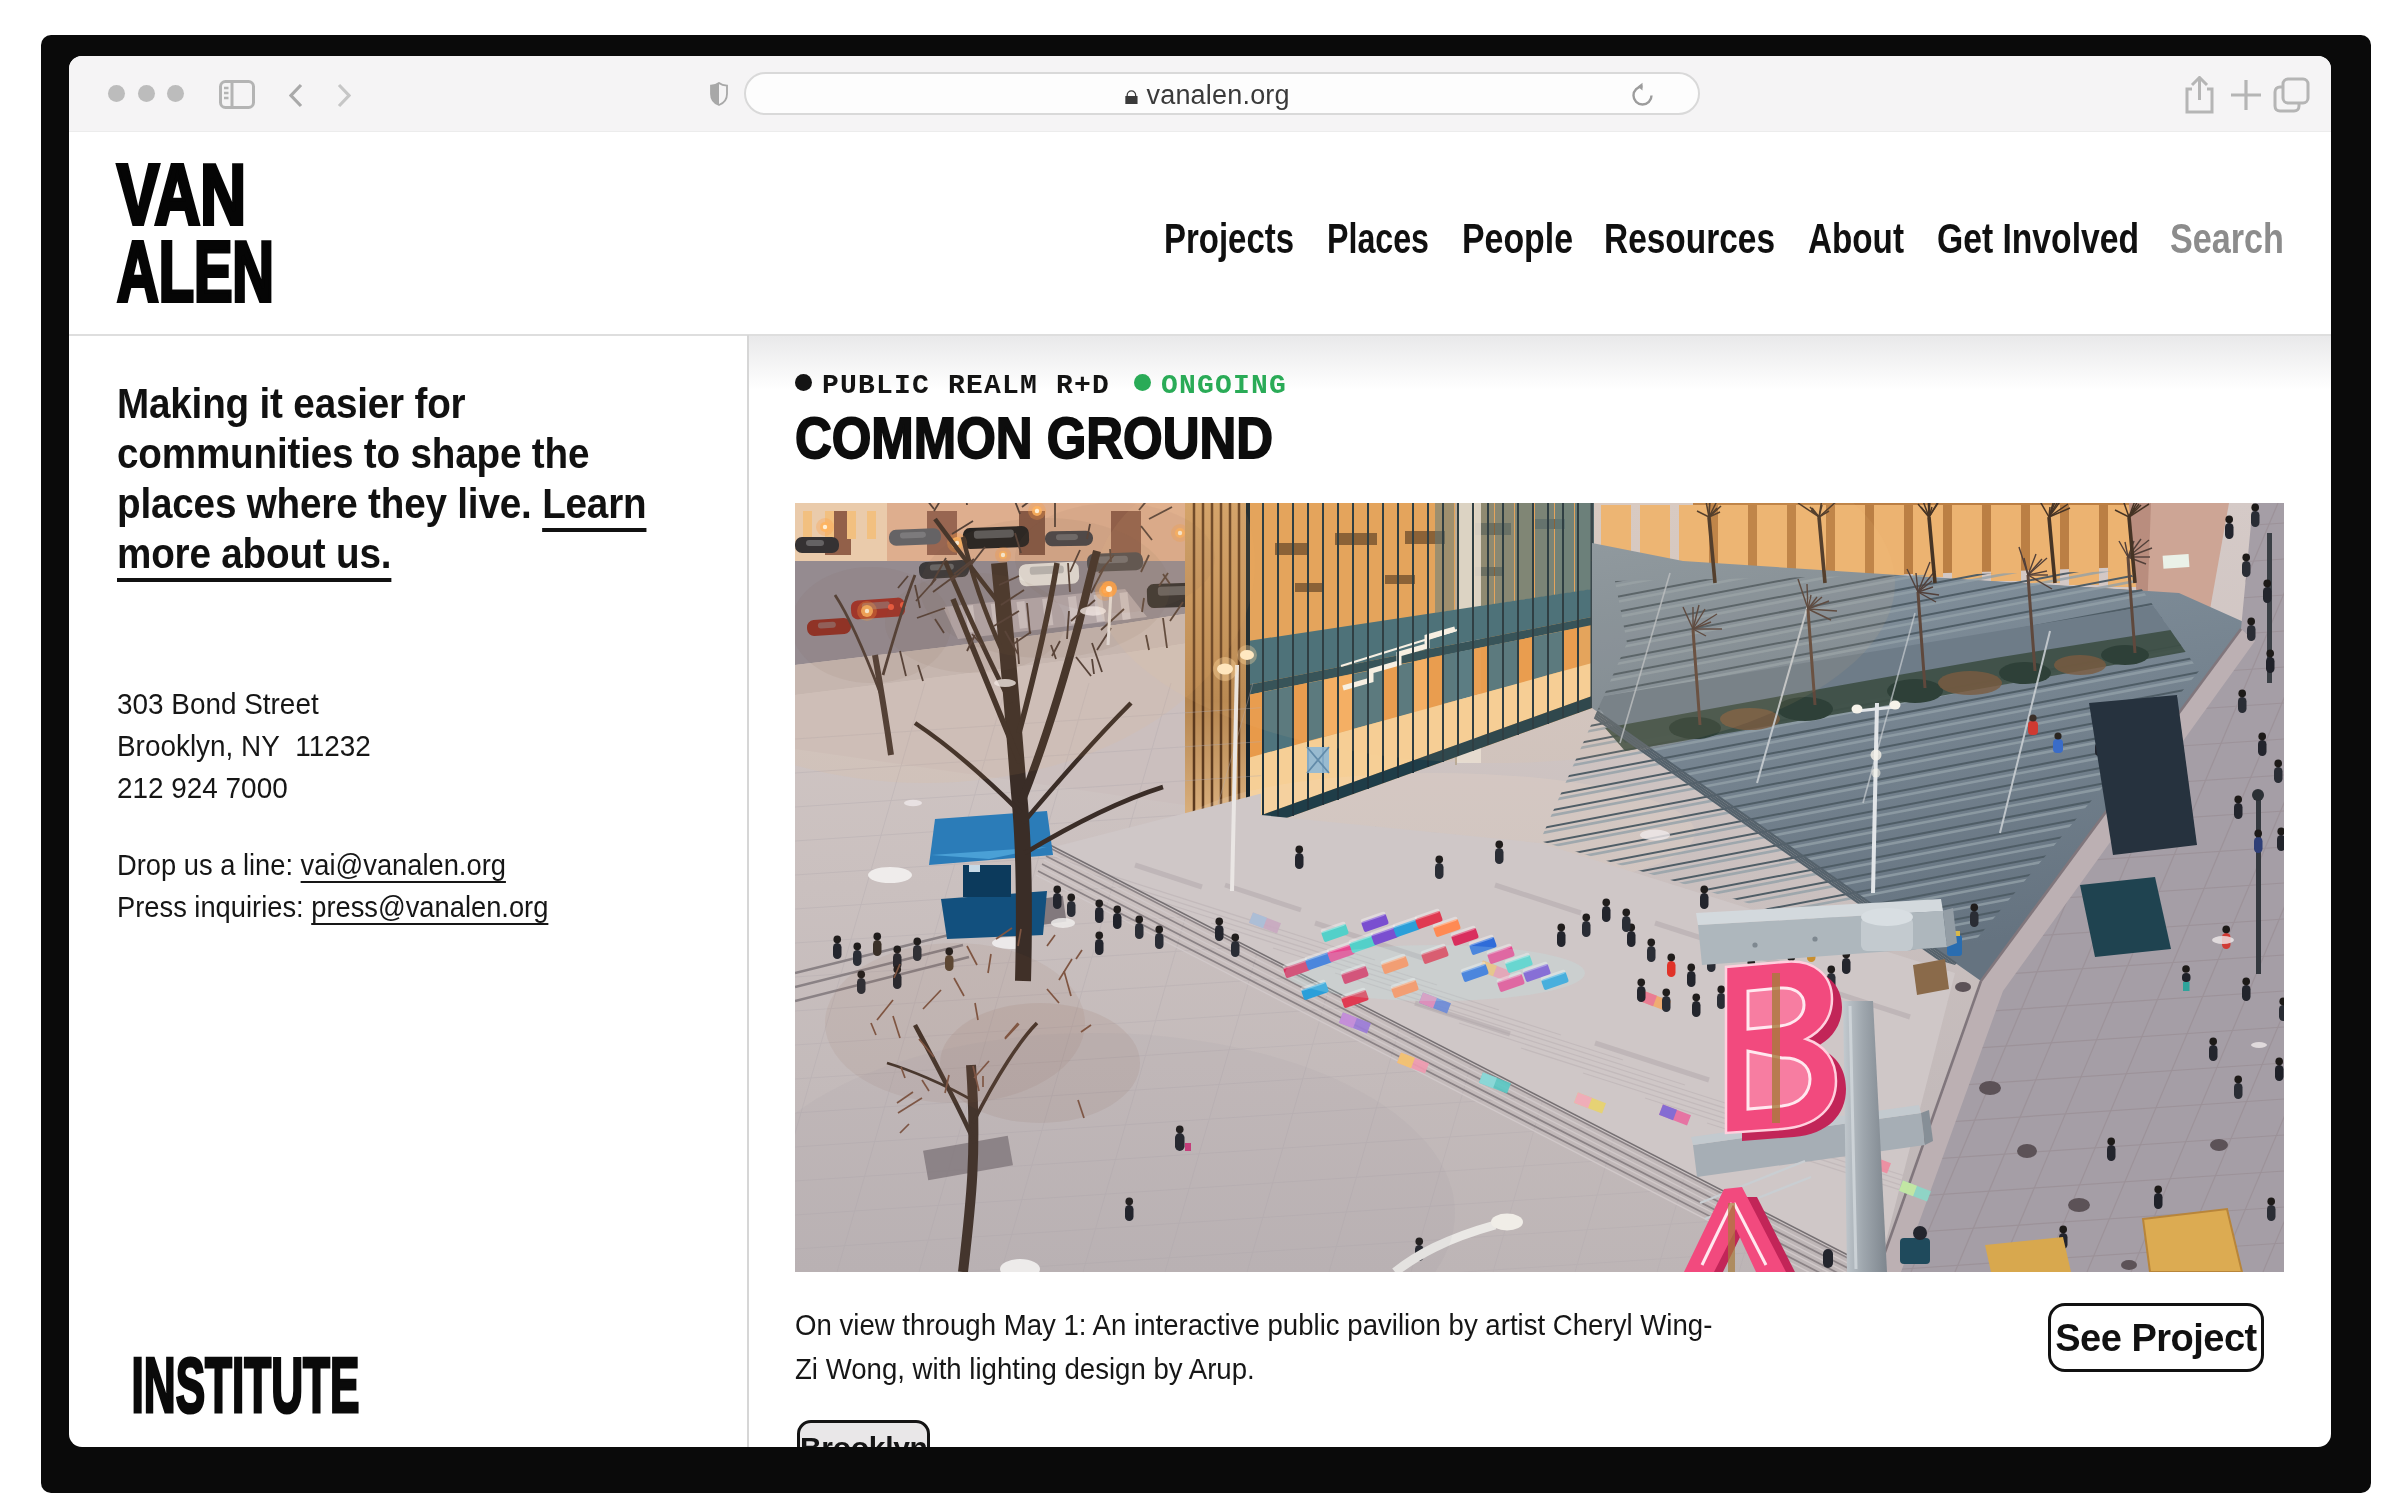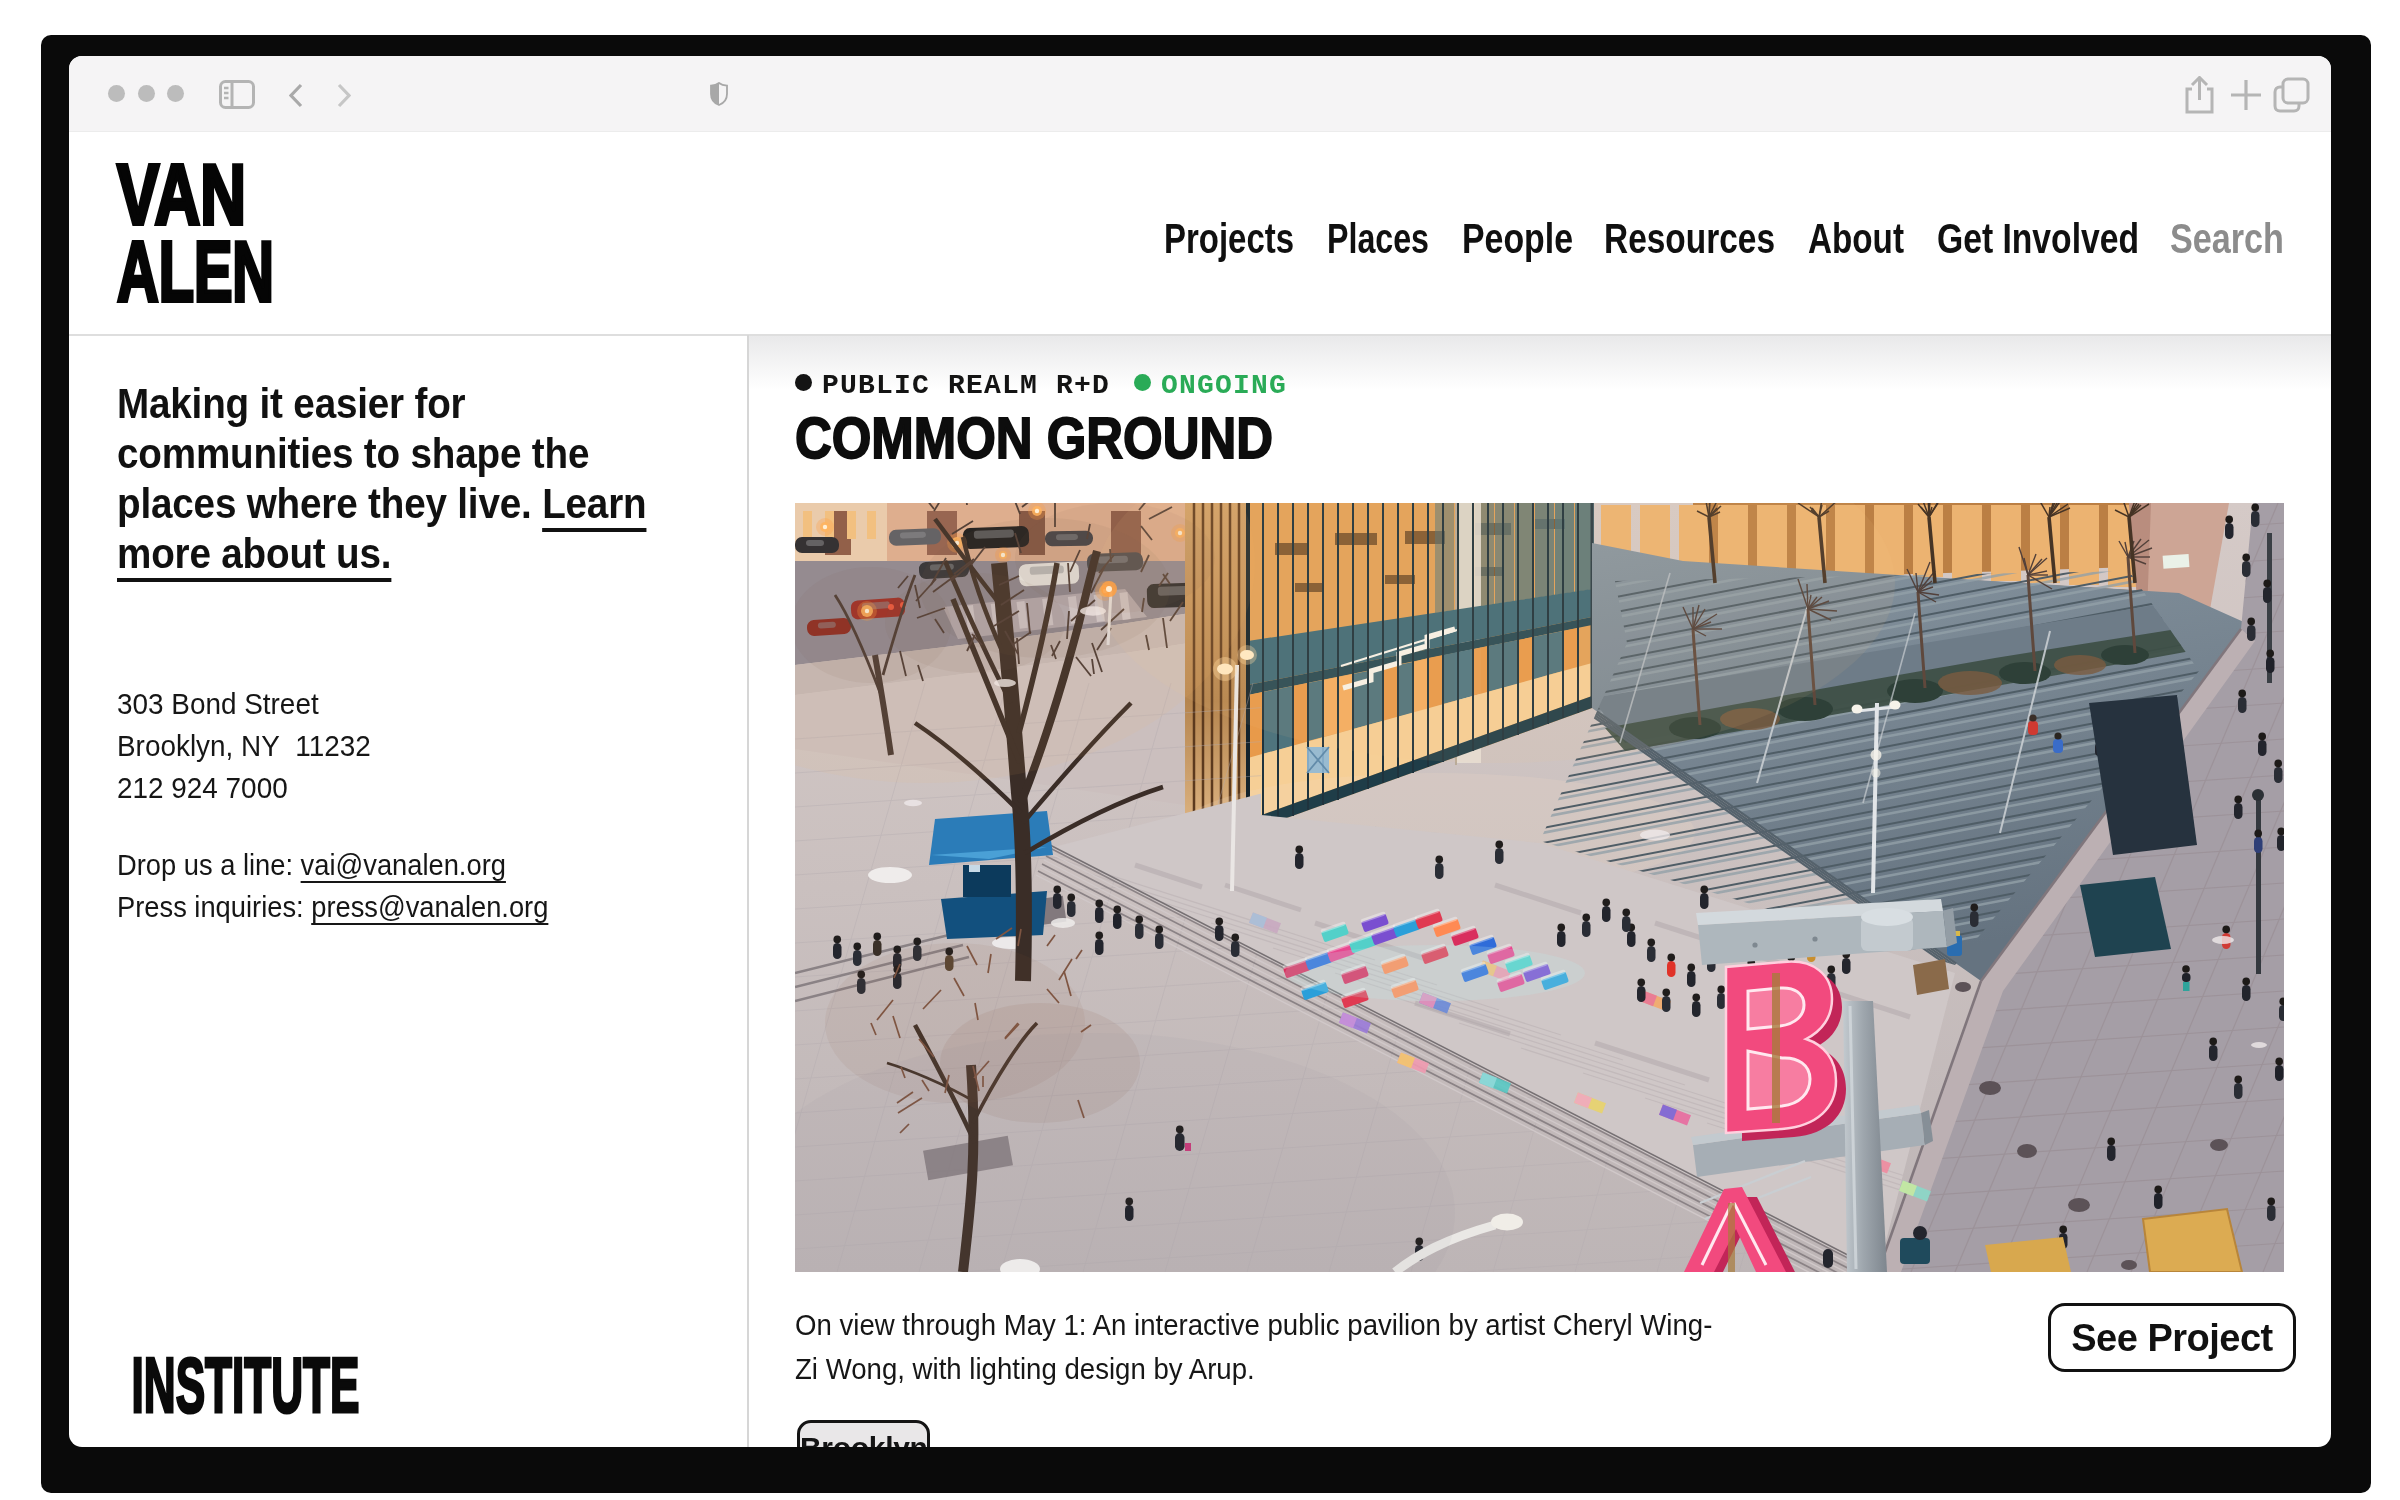--- a/index.html
+++ b/index.html
@@ -20,21 +20,21 @@
   .lede a { color:#111111; text-decoration:underline; text-decoration-thickness:4px; text-underline-offset:10px; }
   .addr { position:absolute; left:48px; top:627px; font-size:30px; line-height:42px; color:#161616; transform:scaleX(0.93); transform-origin:0 0; }
   .mails { position:absolute; left:48px; top:788px; font-size:30px; line-height:42px; color:#161616; transform:scaleX(0.91); transform-origin:0 0; }
   .mails a { color:#161616; text-decoration:underline; text-decoration-thickness:2px; text-underline-offset:6px; }
   
   .meta { position:absolute; left:726px; top:314px; font-family:"Liberation Mono", monospace; font-weight:bold; font-size:28px; letter-spacing:1.2px; color:#141414; white-space:nowrap; }
   .meta .dot2 { display:inline-block; width:17px; height:17px; border-radius:50%; background:#141414; margin-right:10px; position:relative; top:-2px;}
   .meta .gdot { background:#2aab57; margin-left:24px; }
   .meta .ongoing { color:#2aab57; }
   .caption { position:absolute; left:726px; top:1247px; font-size:30px; line-height:43.5px; color:#161616; transform:scaleX(0.92); transform-origin:0 0; }
-  .seeproject { position:absolute; left:1979px; top:1247px; width:248px; height:69px; border:3px solid #111111; border-radius:17px; background:#ffffff; text-align:center; font-weight:bold; font-size:38px; color:#111111; line-height:64px; letter-spacing:-0.5px; }
+  .seeproject { position:absolute; left:1979px; top:1247px; width:216px; height:69px; border:3px solid #111111; border-radius:17px; background:#ffffff; text-align:center; font-weight:bold; font-size:38px; color:#111111; line-height:64px; letter-spacing:-0.5px; }
   .tag { position:absolute; left:728px; top:1364px; width:133px; height:80px; border:3.5px solid #141414; border-radius:14px; background:#e9e7e8; text-align:center; font-weight:bold; font-size:30px; color:#141414; padding-top:8px; letter-spacing:-0.3px; }
 </style>
 </head>
 <body>
 <div class="bezel"></div>
 <div class="win">
 
   <div class="chrome">
     <div class="dot" style="left:39px;"></div>
     <div class="dot" style="left:69px;"></div>
@@ -49,20 +49,27 @@
     <svg class="gico" style="left:220px; top:27px;" width="14" height="25" viewBox="0 0 14 25">
       <polyline points="12,2 2,12.5 12,23" fill="none" stroke="#a9a9a9" stroke-width="3.2"></polyline>
     </svg>
     <svg class="gico" style="left:268px; top:27px;" width="14" height="25" viewBox="0 0 14 25">
       <polyline points="2,2 12,12.5 2,23" fill="none" stroke="#c6c6c6" stroke-width="3.2"></polyline>
     </svg>
     <svg class="gico" style="left:641px; top:26px;" width="18" height="24" viewBox="0 0 18 24">
       <path d="M9,1 C11,2.5 14.5,3.5 17,3.7 L17,12 C17,18 13,21.5 9,23 C5,21.5 1,18 1,12 L1,3.7 C3.5,3.5 7,2.5 9,1 Z" fill="none" stroke="#a8a8a8" stroke-width="1.8"></path>
       <path d="M9,1 C7,2.5 3.5,3.5 1,3.7 L1,12 C1,18 5,21.5 9,23 Z" fill="#a8a8a8"></path>
     </svg>
+    <div class="urlbar">
+      <div class="urltext">🔒︎ vanalen.org</div>
+      <svg class="gico" style="left:883px; top:8px;" width="27" height="27" viewBox="0 0 27 27">
+        <path d="M22.5,13.5 A9,9 0 1 1 13.5,4.5" fill="none" stroke="#9c9c9c" stroke-width="2.4"></path>
+        <path d="M13.5,0.8 L13.5,8.4 L8.7,4.6 Z" fill="#9c9c9c"></path>
+      </svg>
+    </div>
     <svg class="gico" style="left:2115px; top:20px;" width="31" height="40" viewBox="0 0 31 40">
       <path d="M8,13 L3,13 L3,36 L28,36 L28,13 L23,13" fill="none" stroke="#b5b5b5" stroke-width="3"></path>
       <line x1="15.5" y1="2" x2="15.5" y2="24" stroke="#b5b5b5" stroke-width="3"></line>
       <polyline points="8,9 15.5,1.5 23,9" fill="none" stroke="#b5b5b5" stroke-width="3"></polyline>
     </svg>
     <svg class="gico" style="left:2160px; top:22px;" width="34" height="34" viewBox="0 0 34 34">
       <line x1="17" y1="2" x2="17" y2="32" stroke="#b5b5b5" stroke-width="3.2"></line>
       <line x1="2" y1="17" x2="32" y2="17" stroke="#b5b5b5" stroke-width="3.2"></line>
     </svg>
     <svg class="gico" style="left:2204px; top:21px;" width="37" height="36" viewBox="0 0 37 36">

